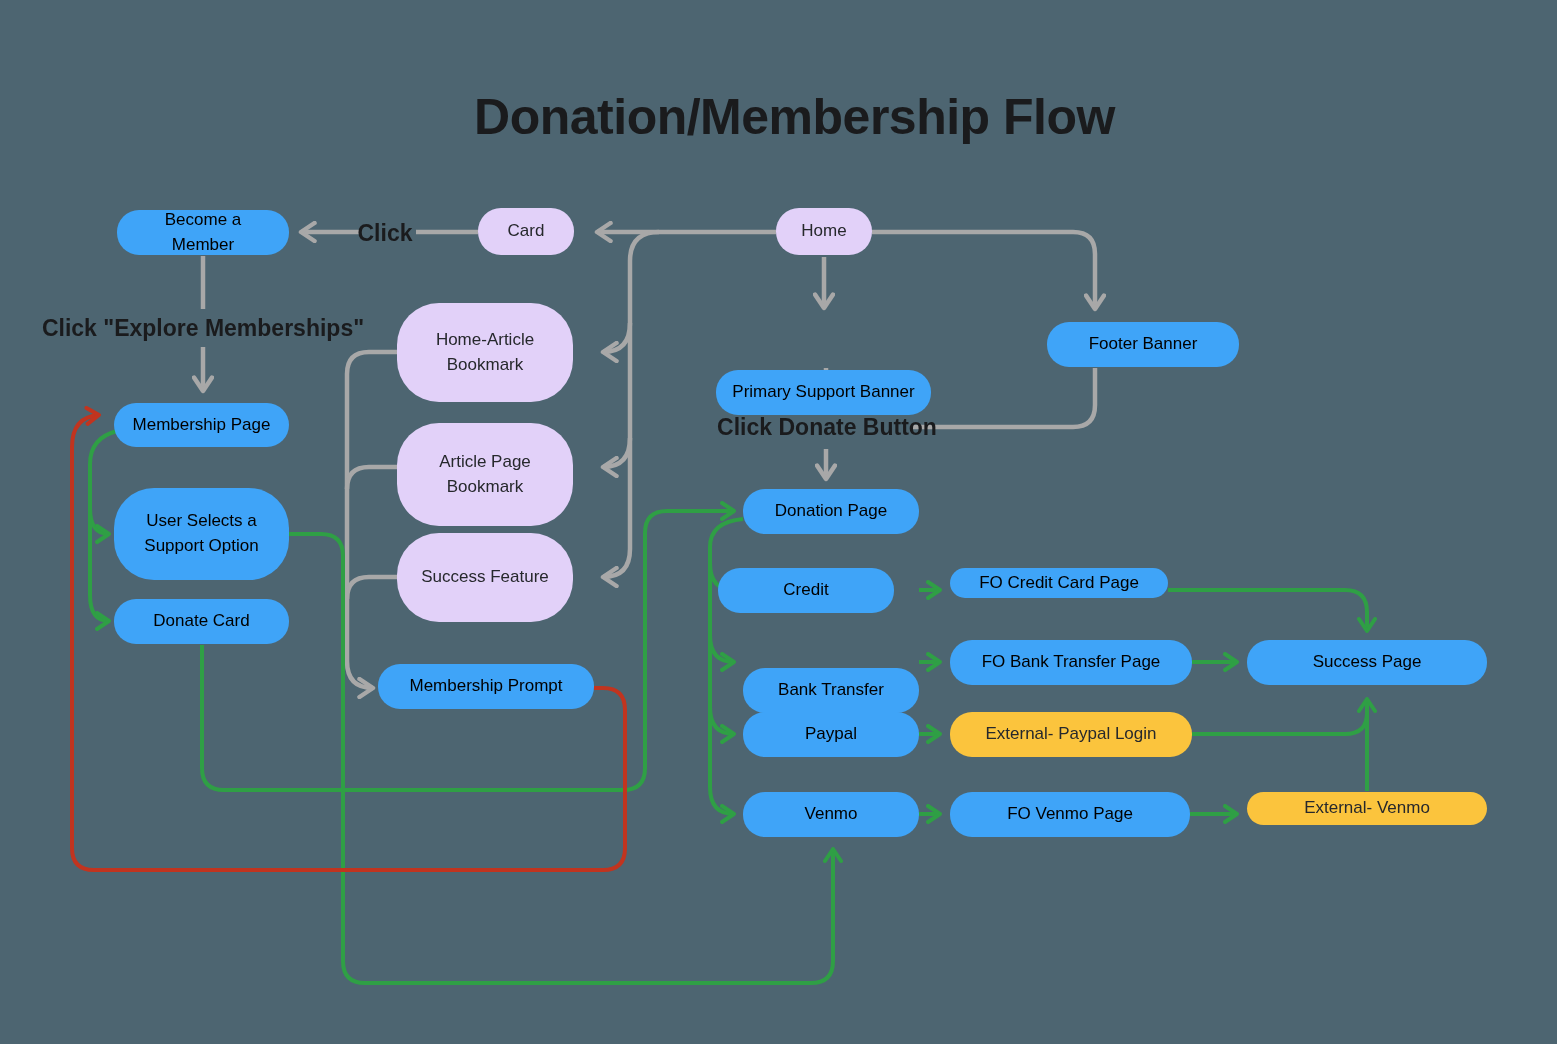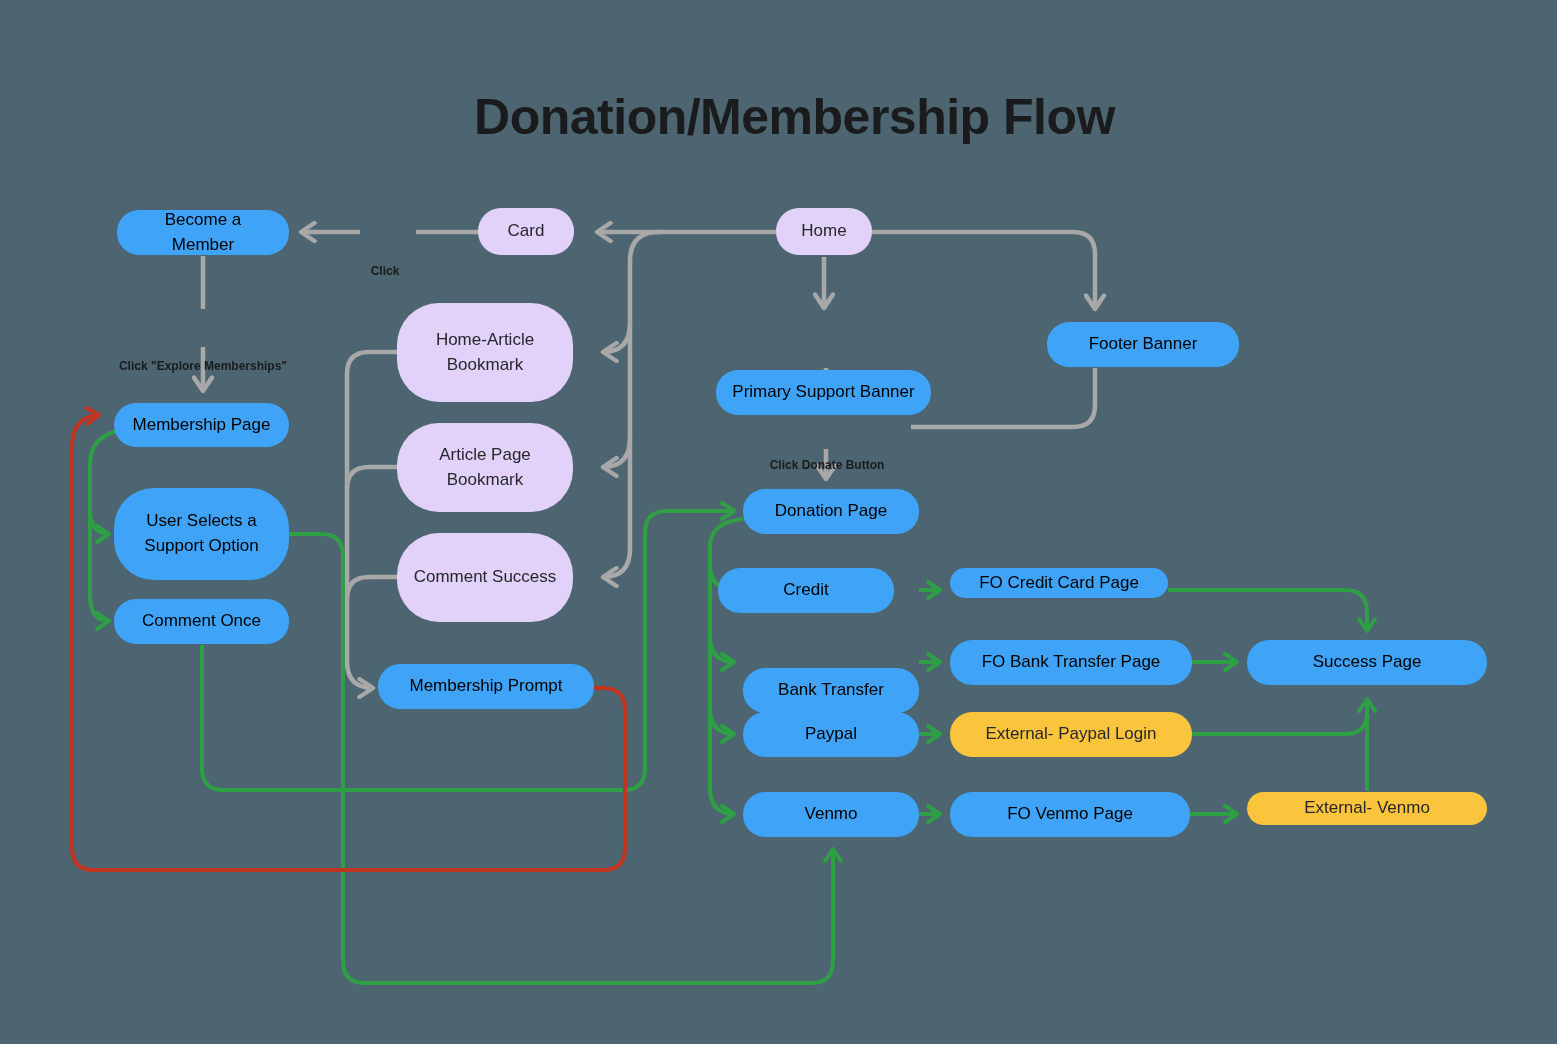--- a/index.html
+++ b/index.html
@@ -17,23 +17,22 @@
   .node{
     position:absolute;display:flex;align-items:center;justify-content:center;
     text-align:center;font-size:17px;line-height:1.45;box-sizing:border-box;
     padding:4px 16px;
   }
   .node.blue{background:var(--blue,#3fa4f8);color:#000000;}
   .node.purple{background:var(--purple,#e2d1f9);color:var(--dark-text,#26282c);}
   .node.yellow{background:var(--yellow,#fbc43d);color:var(--dark-text,#26282c);}
   .edge-label{
     position:absolute;transform:translate(-50%,-50%);
-    font-size:12px;font-weight:700;white-space:nowrap;
+    font-size:23px;font-weight:700;white-space:nowrap;
     color:var(--title,#1a1b1d);
-    margin-top:38px;
   }
 </style>
 </head>
 <body style="--bg: #4d6571; --blue: #3fa4f8; --purple: #e2d1f9; --yellow: #fbc43d; --title: #1a1b1d; --dark-text: #26282c;">
 
 <h1 id="title">Donation/Membership Flow</h1>
 
 <svg id="edge-layer" width="1557" height="1044" viewBox="0 0 1557 1044" aria-hidden="true">
     <defs>
       <marker id="m-gray" viewBox="0 0 10 10" refX="7.5" refY="5" markerWidth="5" markerHeight="5" orient="auto">
@@ -77,25 +76,25 @@
     <path d="M 1190,814 H 1237" fill="none" stroke="#2f9f45" stroke-width="4" marker-end="url(#m-green)"></path>
     <path d="M 1367,791 V 699" fill="none" stroke="#2f9f45" stroke-width="4" marker-end="url(#m-green)"></path>
     <path d="M 594,688 H 603 Q 625,688 625,710 V 848 Q 625,870 603,870 H 94 Q 72,870 72,848 V 447 Q 72,417 99,415" fill="none" stroke="#c1341f" stroke-width="4" marker-end="url(#m-red)"></path>
   </svg>
 
 <div id="nodes">
     <div class="node blue" style="left: 117px; top: 210px; width: 172px; height: 45px; border-radius: 22px;">Become a Member</div>
     <div class="node purple" style="left: 478px; top: 208px; width: 96px; height: 47px; border-radius: 23px;">Card</div>
     <div class="node purple" style="left: 776px; top: 208px; width: 96px; height: 47px; border-radius: 23px;">Home</div>
     <div class="node purple" style="left: 397px; top: 303px; width: 176px; height: 99px; border-radius: 42px;">Home-Article Bookmark</div>
-    <div class="node purple" style="left: 397px; top: 423px; width: 176px; height: 89px; border-radius: 42px;">Article Page Bookmark</div>
-    <div class="node purple" style="left: 397px; top: 533px; width: 176px; height: 89px; border-radius: 42px;">Comment Success</div>
+    <div class="node purple" style="left: 397px; top: 423px; width: 176px; height: 103px; border-radius: 42px;">Article Page Bookmark</div>
+    <div class="node purple" style="left: 397px; top: 533px; width: 176px; height: 89px; border-radius: 42px;">Success Feature</div>
     <div class="node blue" style="left: 114px; top: 403px; width: 175px; height: 44px; border-radius: 22px;">Membership Page</div>
     <div class="node blue" style="left: 114px; top: 488px; width: 175px; height: 92px; border-radius: 40px;">User Selects a Support Option</div>
-    <div class="node blue" style="left: 114px; top: 599px; width: 175px; height: 45px; border-radius: 22px;">Comment Once</div>
+    <div class="node blue" style="left: 114px; top: 599px; width: 175px; height: 45px; border-radius: 22px;">Donate Card</div>
     <div class="node blue" style="left: 378px; top: 664px; width: 216px; height: 45px; border-radius: 22px;">Membership Prompt</div>
     <div class="node blue" style="left: 716px; top: 322px; width: 215px; height: 45px; border-radius: 22px; margin-top: 48px;">Primary Support Banner</div>
     <div class="node blue" style="left: 1047px; top: 322px; width: 192px; height: 45px; border-radius: 22px;">Footer Banner</div>
     <div class="node blue" style="left: 743px; top: 489px; width: 176px; height: 45px; border-radius: 22px;">Donation Page</div>
     <div class="node blue" style="left: 718px; top: 568px; width: 176px; height: 45px; border-radius: 22px;">Credit</div>
     <div class="node blue" style="left: 743px; top: 640px; width: 176px; height: 45px; border-radius: 22px; margin-top: 28px;">Bank Transfer</div>
     <div class="node blue" style="left: 743px; top: 712px; width: 176px; height: 45px; border-radius: 22px;">Paypal</div>
     <div class="node blue" style="left: 743px; top: 792px; width: 176px; height: 45px; border-radius: 22px;">Venmo</div>
     <div class="node blue" style="left: 950px; top: 568px; width: 218px; height: 30px; border-radius: 22px;">FO Credit Card Page</div>
     <div class="node blue" style="left: 950px; top: 640px; width: 242px; height: 45px; border-radius: 22px;">FO Bank Transfer Page</div>

